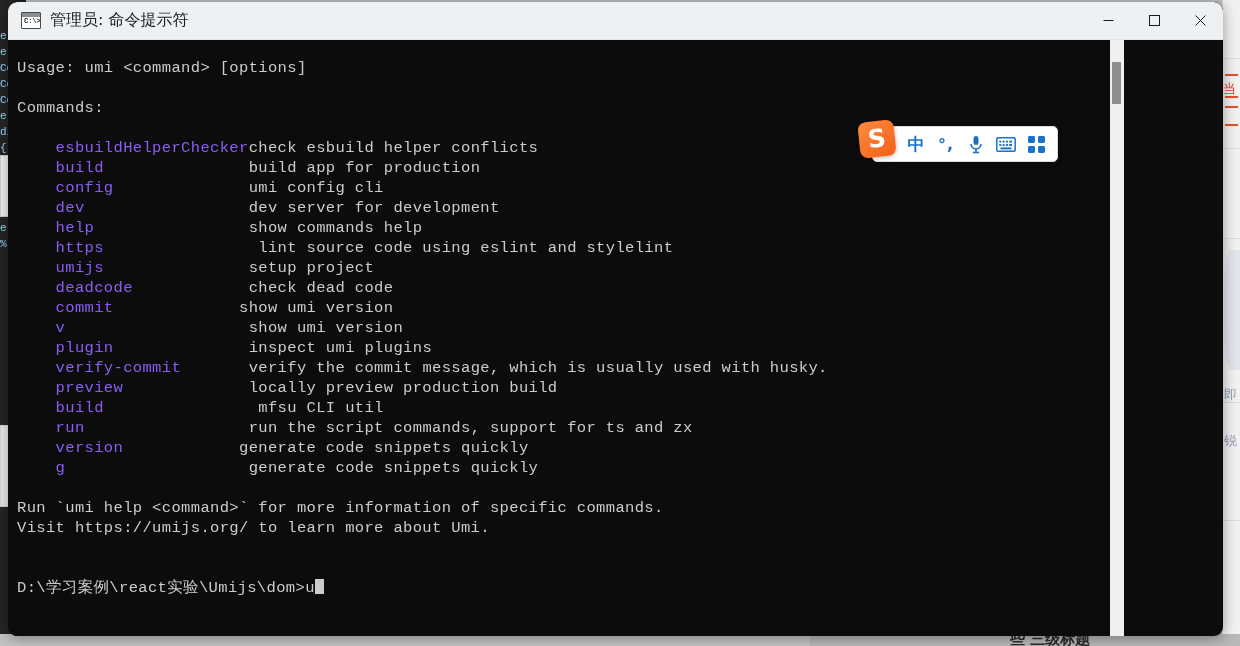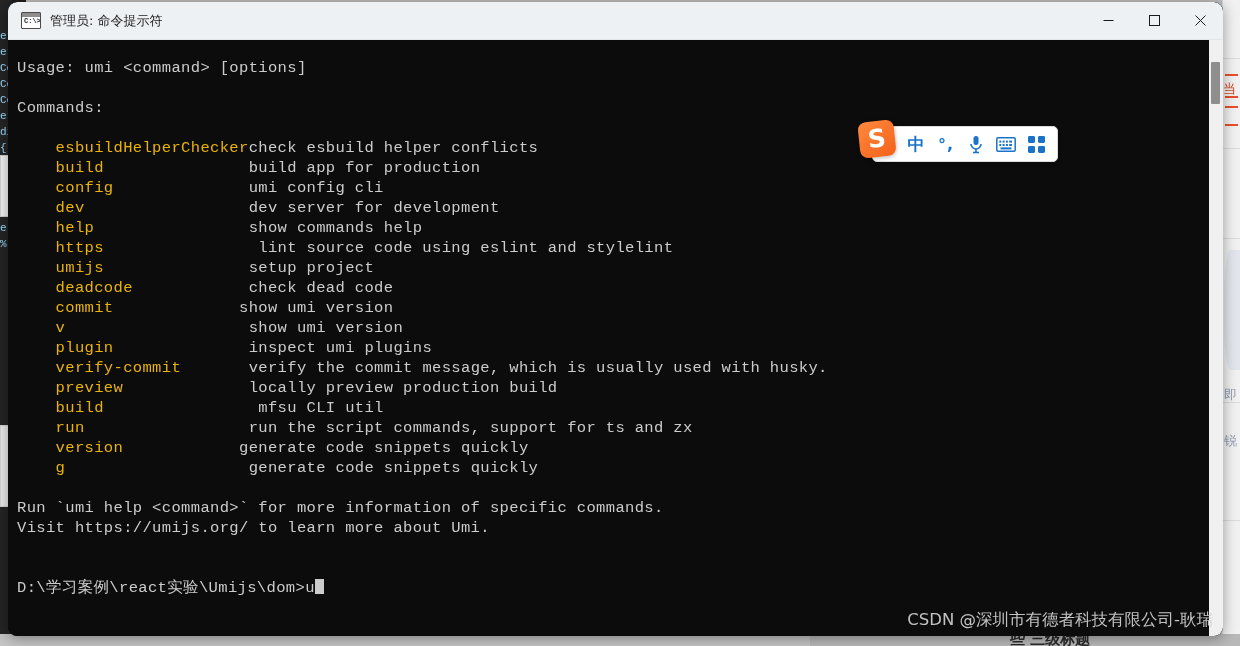--- a/index.html
+++ b/index.html
@@ -169,55 +169,55 @@
     position: absolute;
     left: 2px; top: 4px;
     font-family: "Liberation Mono", monospace;
     font-size: 7px;
     line-height: 9px;
     color: #1a1a1a;
     font-weight: bold;
   }
   .title-text {
     font-family: "DejaVu Sans", sans-serif;
-    font-size: 13px;
+    font-size: 16px;
     color: #1b1b1b;
     white-space: nowrap;
   }
   .win-controls {
     position: absolute;
     right: 0; top: 0;
     height: 37px;
     display: flex;
   }
   .win-btn {
     width: 46px; height: 37px;
     display: flex; align-items: center; justify-content: center;
   }
   .win-btn svg { display: block; }
 
   
   .term-body {
     position: relative;
-    width: 1215px;
+    width: 1116px;
     height: 597px;
     background: #0c0c0c;
     overflow: hidden;
   }
   .term-text {
     position: absolute;
     left: 9px; top: 2px;
     font-family: "Liberation Mono", monospace;
     font-size: 15.5px;
     line-height: 20px;
     color: #cccccc;
     white-space: pre;
     letter-spacing: .35px;
   }
-  .term-text .cmdname { color: #eab308; }
+  .term-text .cmdname { color: #8b5cf6; }
   .cursor-block {
     display: inline-block;
     width: 9px; height: 15px;
     background: #cccccc;
     vertical-align: -2px;
   }
 
   
   .term-scrollbar {
     position: absolute;
@@ -397,21 +397,20 @@
 Run `umi help &lt;command&gt;` for more information of specific commands.
 Visit https://umijs.org/ to learn more about Umi.
 
 
 D:\学习案例\react实验\Umijs\dom&gt;u<span class="cursor-block"></span></pre>
 
       <div class="term-scrollbar">
         <div class="term-scroll-thumb"></div>
       </div>
 
-      <div class="watermark">CSDN @深圳市有德者科技有限公司-耿瑞</div>
     </div>
   </div>
 
   <div class="ime-bar">
     <div class="ime-logo">
       <span>S</span>
     </div>
 
     <div class="ime-item">
       <span class="cn">中</span>

